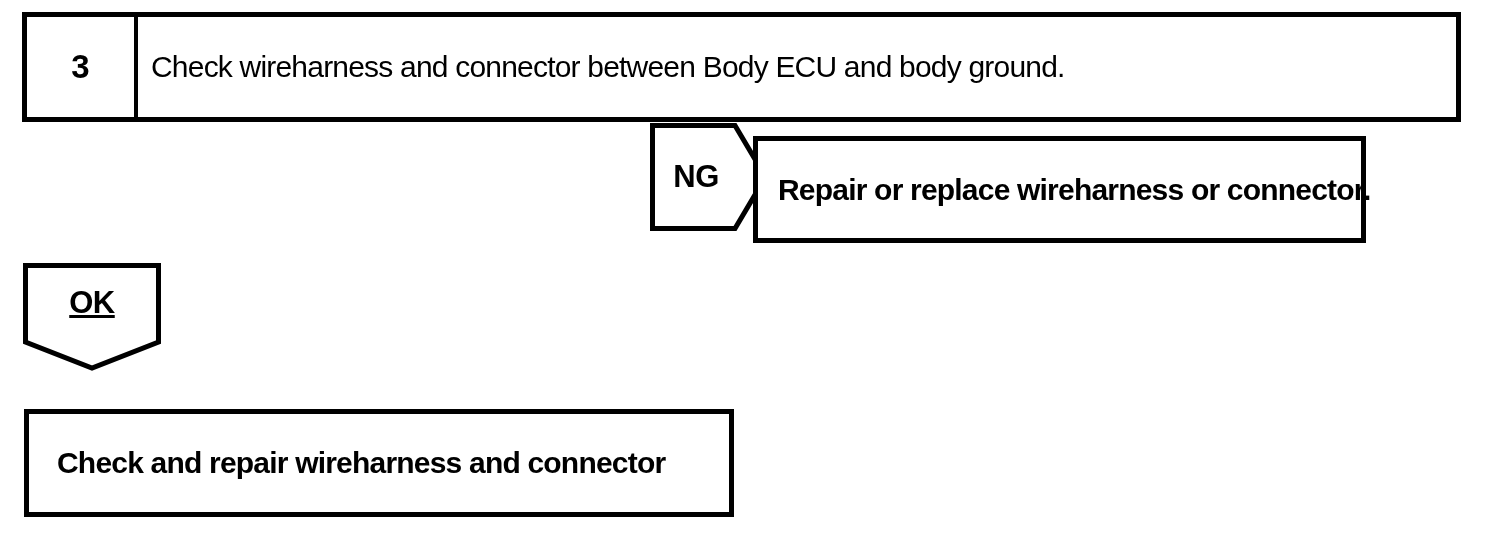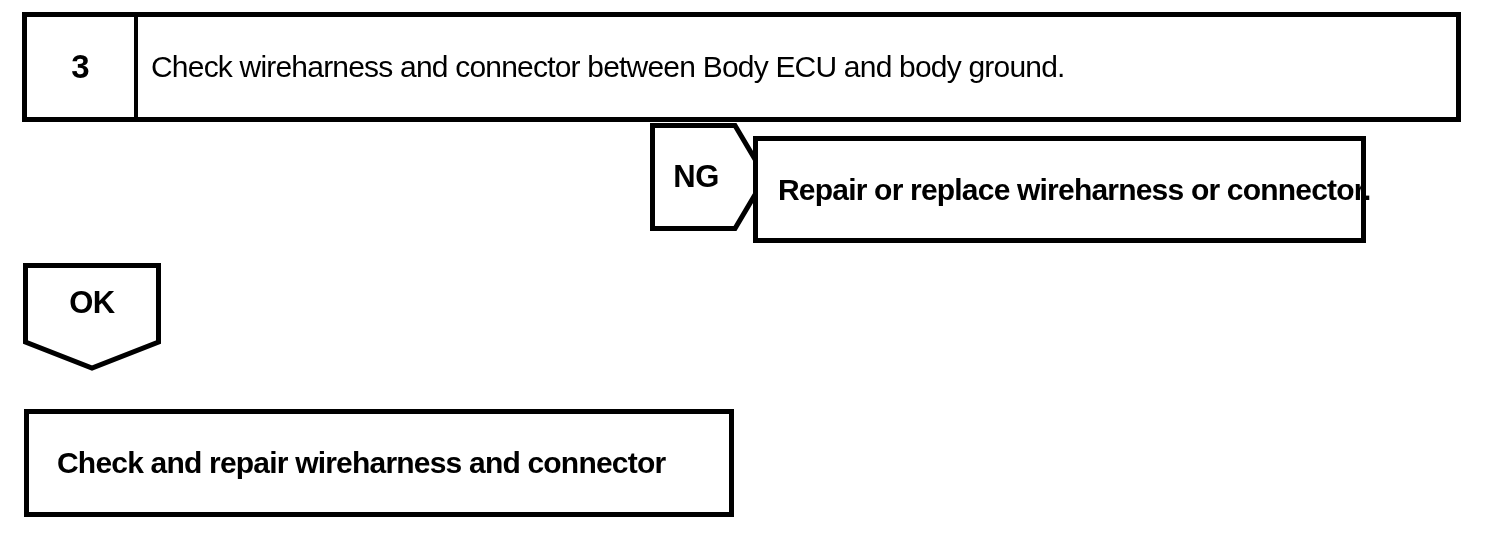--- a/index.html
+++ b/index.html
@@ -83,20 +83,21 @@
   .ok-connector {
     left: 23px;
     top: 263px;
     width: 138px;
     height: 108px;
   }
   .ok-connector .connector-label {
     left: 0;
     width: 138px;
     height: 80px;
+    text-decoration: underline;
   }
   .ng-action-box {
     left: 753px;
     top: 136px;
     width: 613px;
     height: 107px;
   }
   .ng-action-text {
     padding-left: 20px;
     font-size: 30px;

